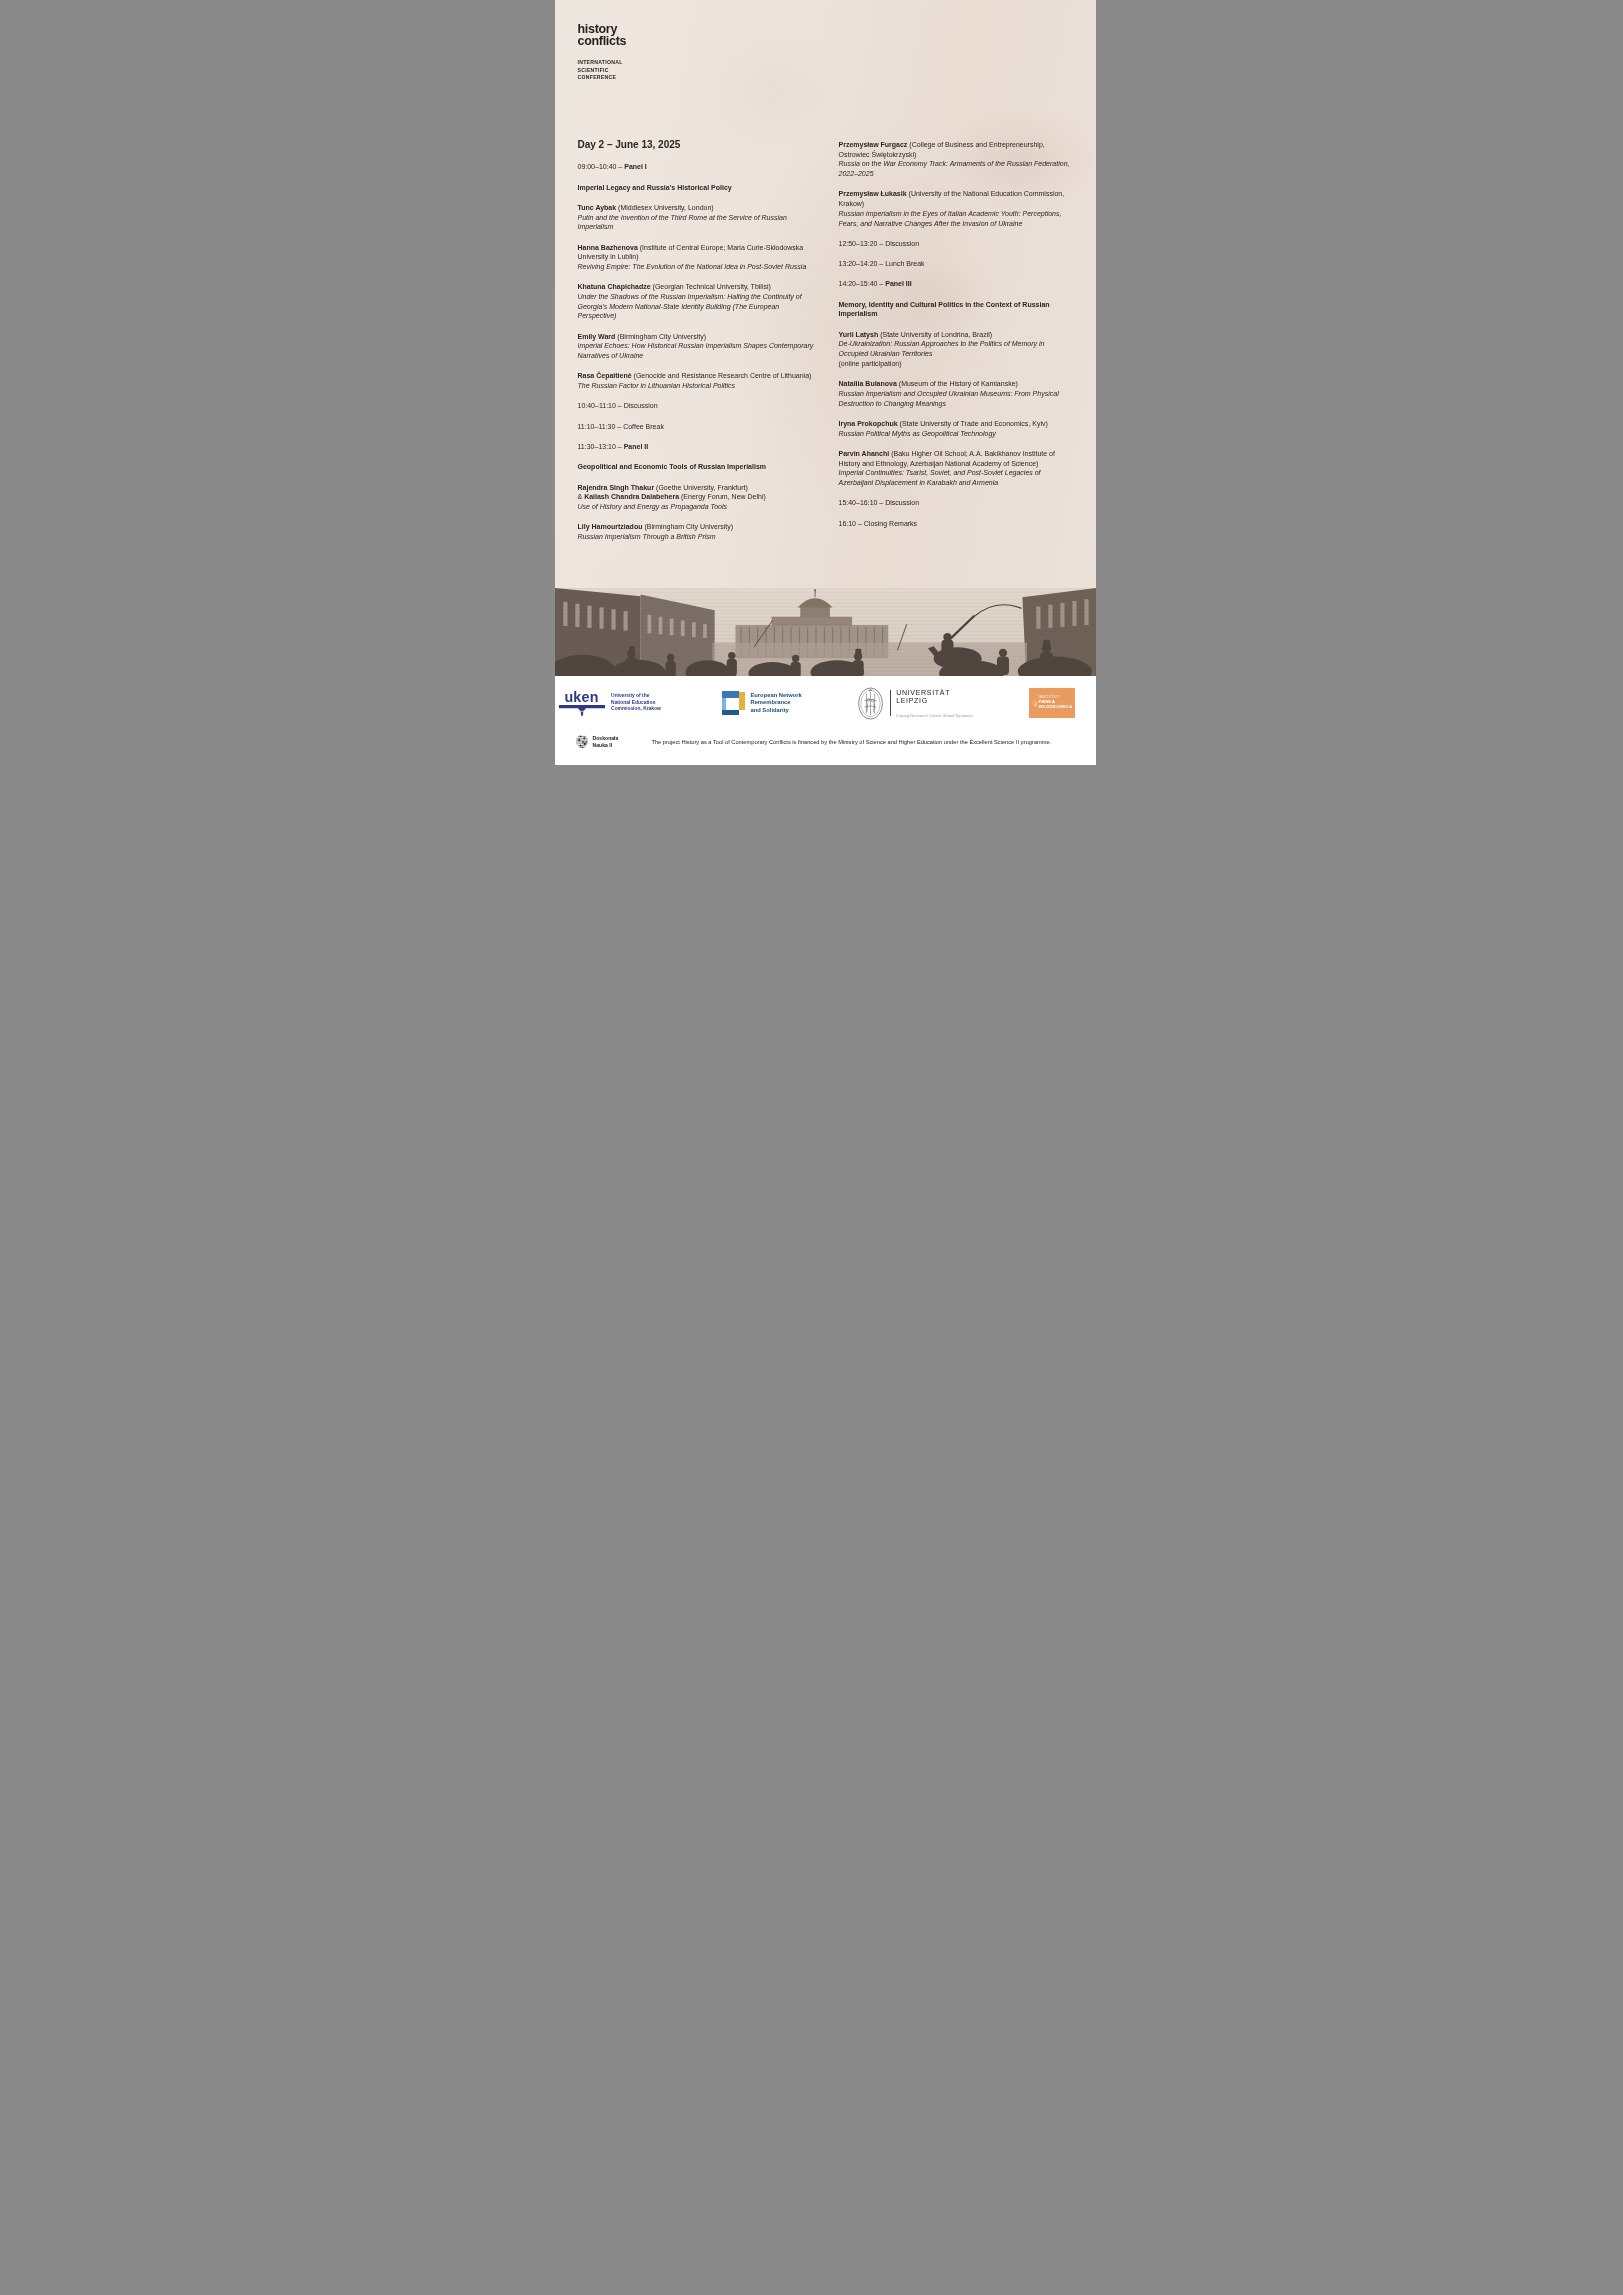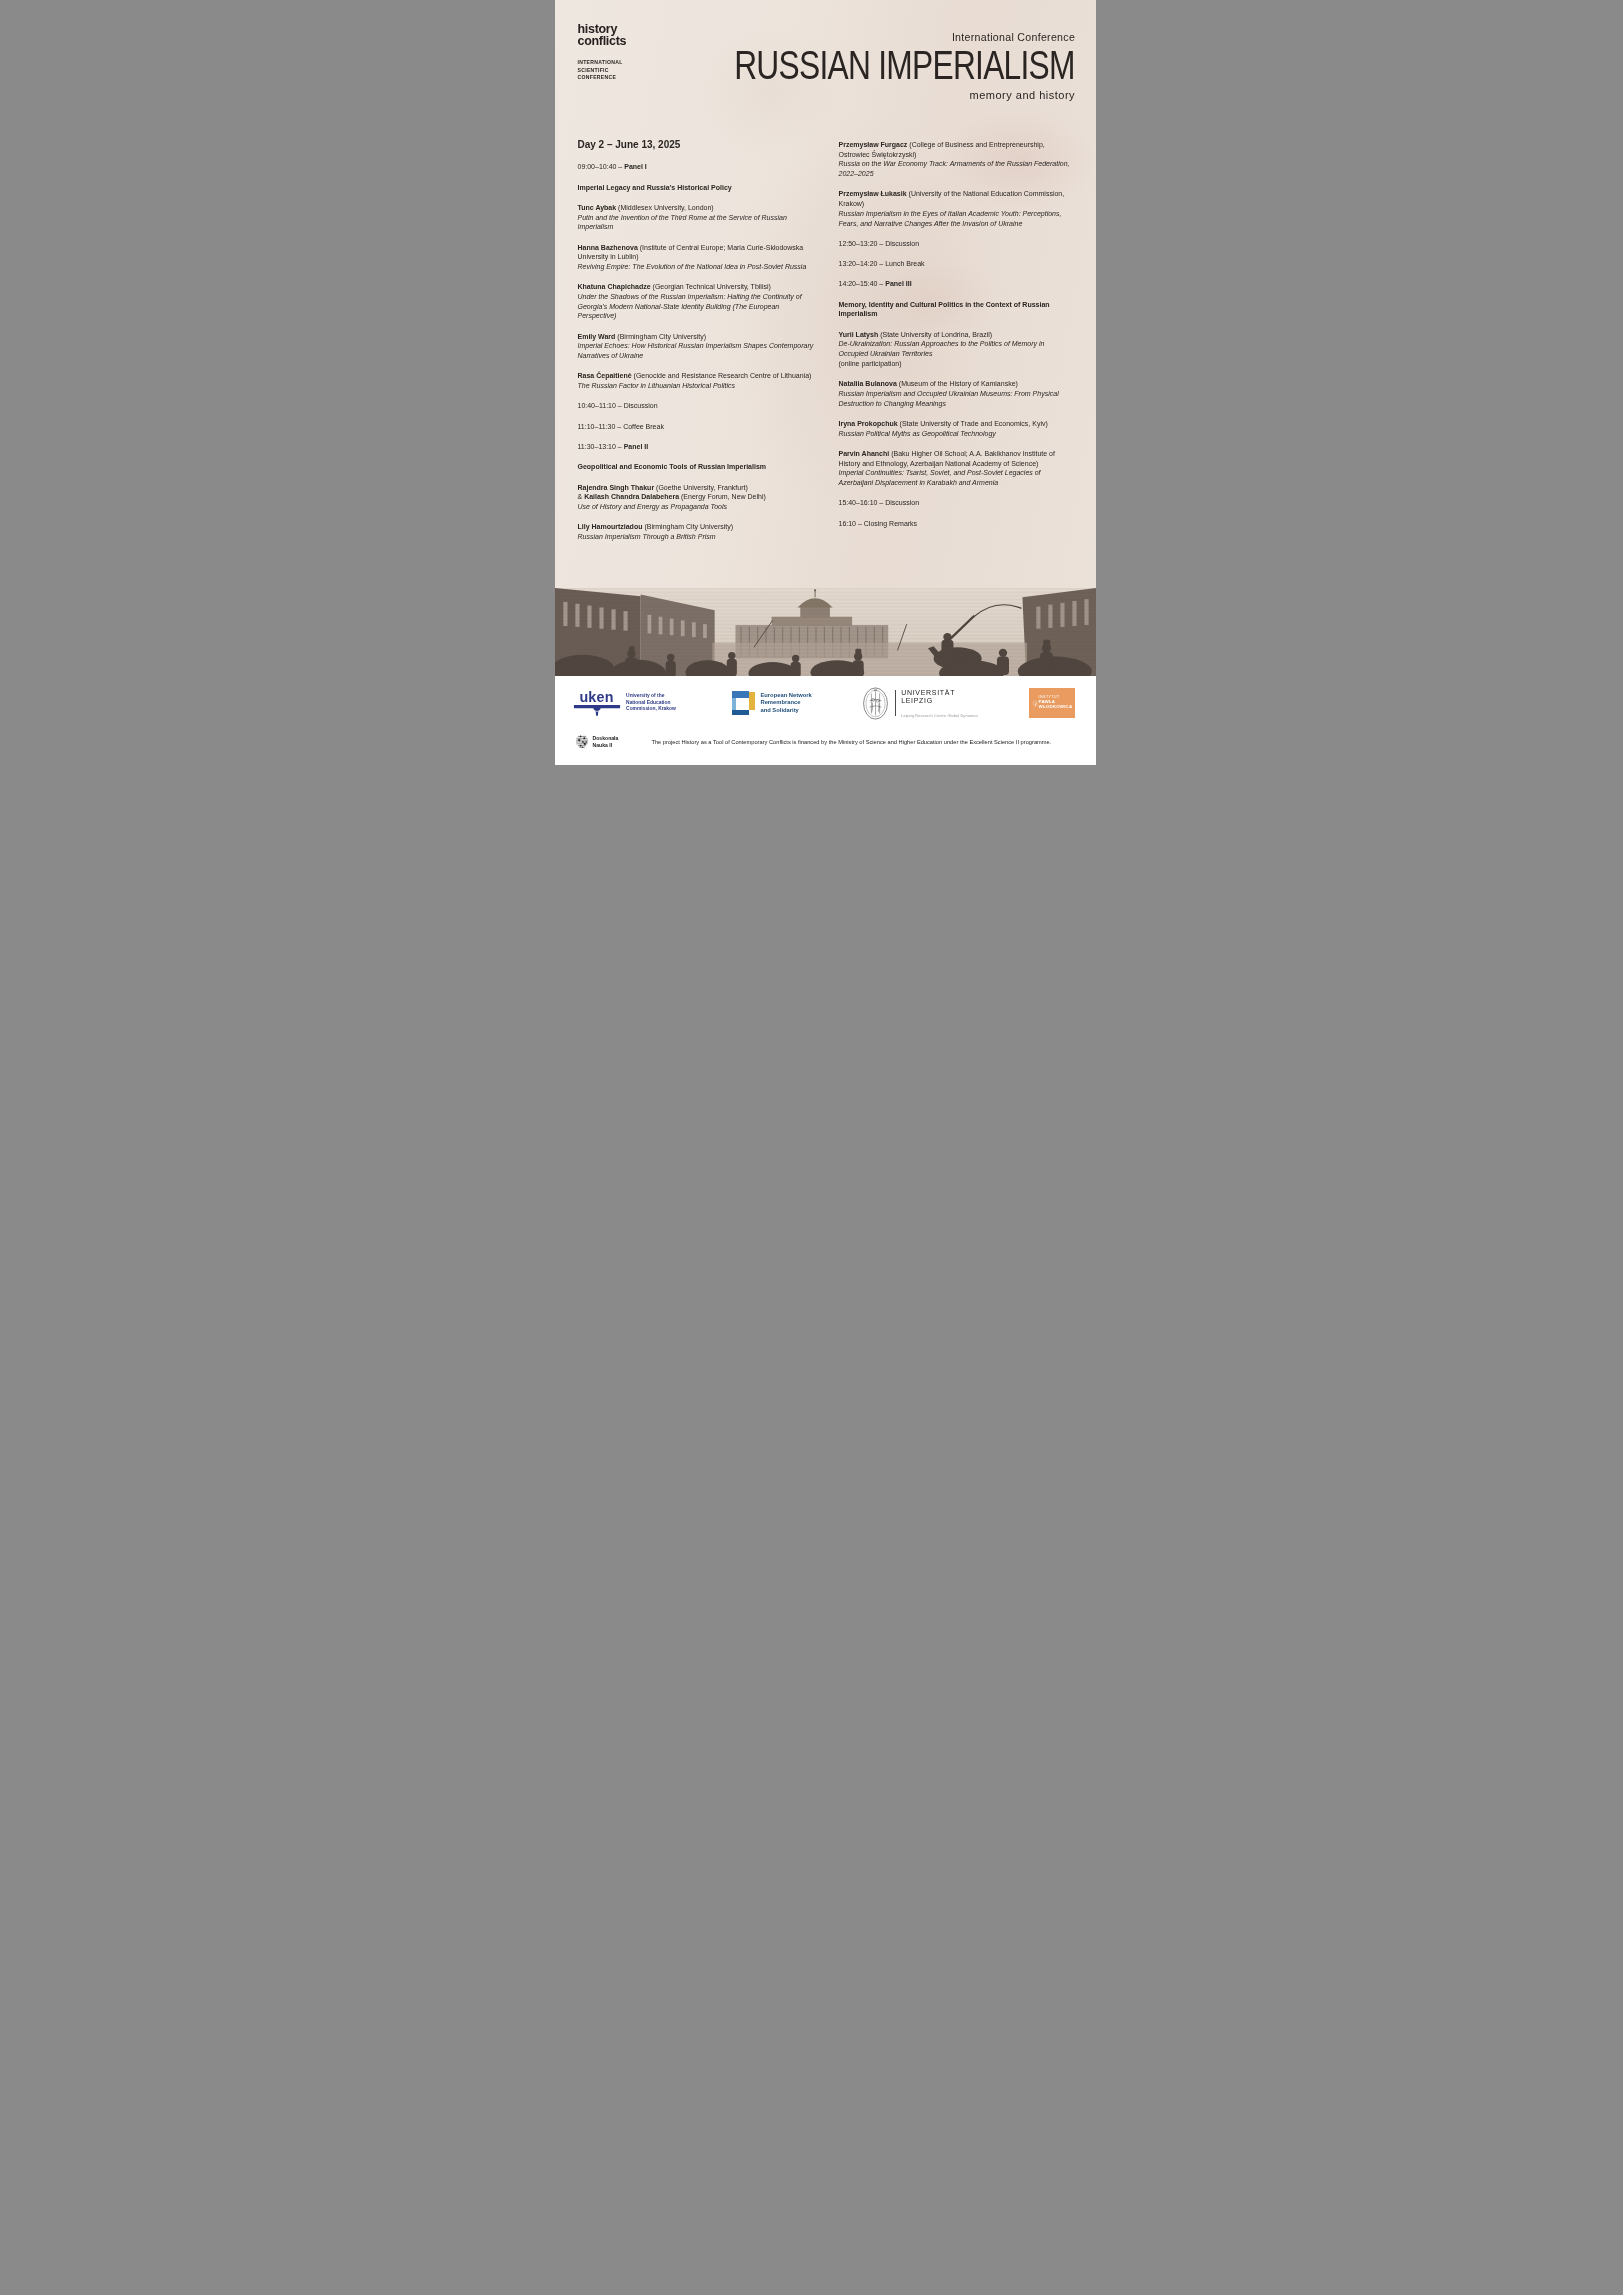--- a/index.html
+++ b/index.html
@@ -38,21 +38,21 @@
   .block.panel { font-weight:700; }
   .person-line .name { font-weight:700; }
   .person-line .affil { font-weight:400; }
   .talk-title { font-style:italic; }
   .talk-note { font-style:normal; }
   
   .engraving-wrap { position:absolute; left:0; top:588px; width:541px; height:88px; }
   .engraving-wrap svg { display:block; width:100%; height:100%; }
   
   .footer { position:absolute; left:0; top:676px; width:541px; height:89px; background:#ffffff; }
-  .logos-row { position:absolute; left:18px; right:20.4px; top:10.2px; height:34px;
+  .logos-row { position:absolute; left:3px; right:20.4px; top:10.2px; height:34px;
                display:flex; align-items:center; justify-content:space-between; }
   .partner { display:flex; align-items:center; gap:5.6px; }
   
   .uken-mark { display:flex; flex-direction:column; align-items:center; }
   .uken-word { font-size:14.3px; font-weight:700; letter-spacing:0.2px; color:#2e3a87; line-height:1; }
   .uken-text { font-size:4.9px; font-weight:700; color:#2e3a87; line-height:1.35; width:55px; }
   
   .enrs-mark { position:relative; width:23px; height:24px; background:#fff; }
   .enrs-sq-top   { position:absolute; left:0;   top:0;    width:16.7px; height:6.5px; background:#3a77b8; }
   .enrs-sq-right { position:absolute; right:0;  top:0.5px;  width:6px; height:18px; background:#e3b33c; }
@@ -82,27 +82,20 @@
 <div class="page">
 
   <div class="logo-block">
     <div class="logo-word">history</div>
     <div class="logo-word">conflicts</div>
     <div class="logo-sub">INTERNATIONAL
 SCIENTIFIC
 CONFERENCE</div>
   </div>
 
-  <div class="title-block">
-    <div class="kicker">International Conference</div>
-    <svg class="big-title-svg" width="342" height="36" viewBox="0 0 740 78">
-      <text x="740" y="66" text-anchor="end" textLength="738" lengthAdjust="spacingAndGlyphs" font-size="88" font-weight="500" letter-spacing="-2">RUSSIAN IMPERIALISM</text>
-    </svg>
-    <div class="poster-subtitle">memory and history</div>
-  </div>
 
   <div class="program">
     <div class="col" id="col-left">
         <div class="block day">Day 2 – June 13, 2025</div>
         <div class="block session"><span class="time">09:00–10:40 – </span><span class="label bold">Panel I</span></div>
         <div class="block panel">Imperial Legacy and Russia's Historical Policy</div>
         <div class="block talk">
           <div class="person-line"><span class="name">Tunc Aybak</span> <span class="affil">(Middlesex University, London)</span></div>
           <div class="talk-title">Putin and the Invention of the Third Rome at the Service of Russian Imperialism</div>
         </div>

